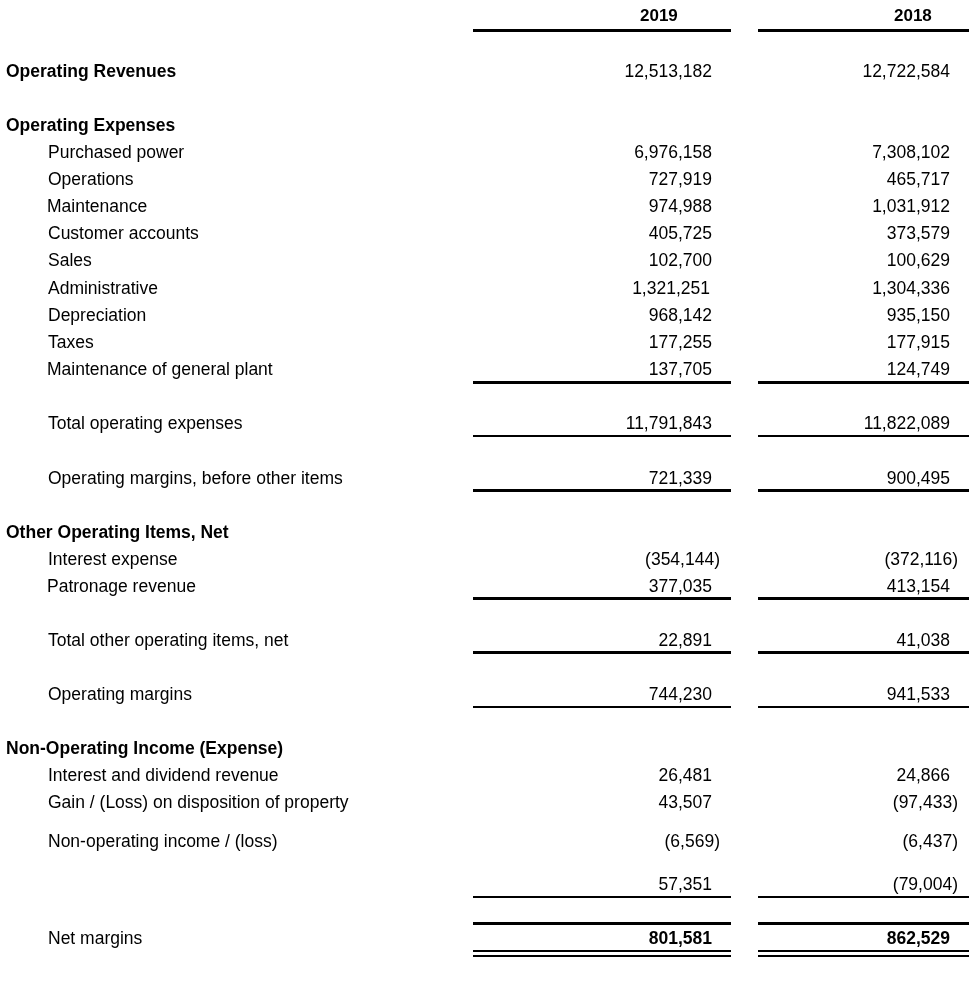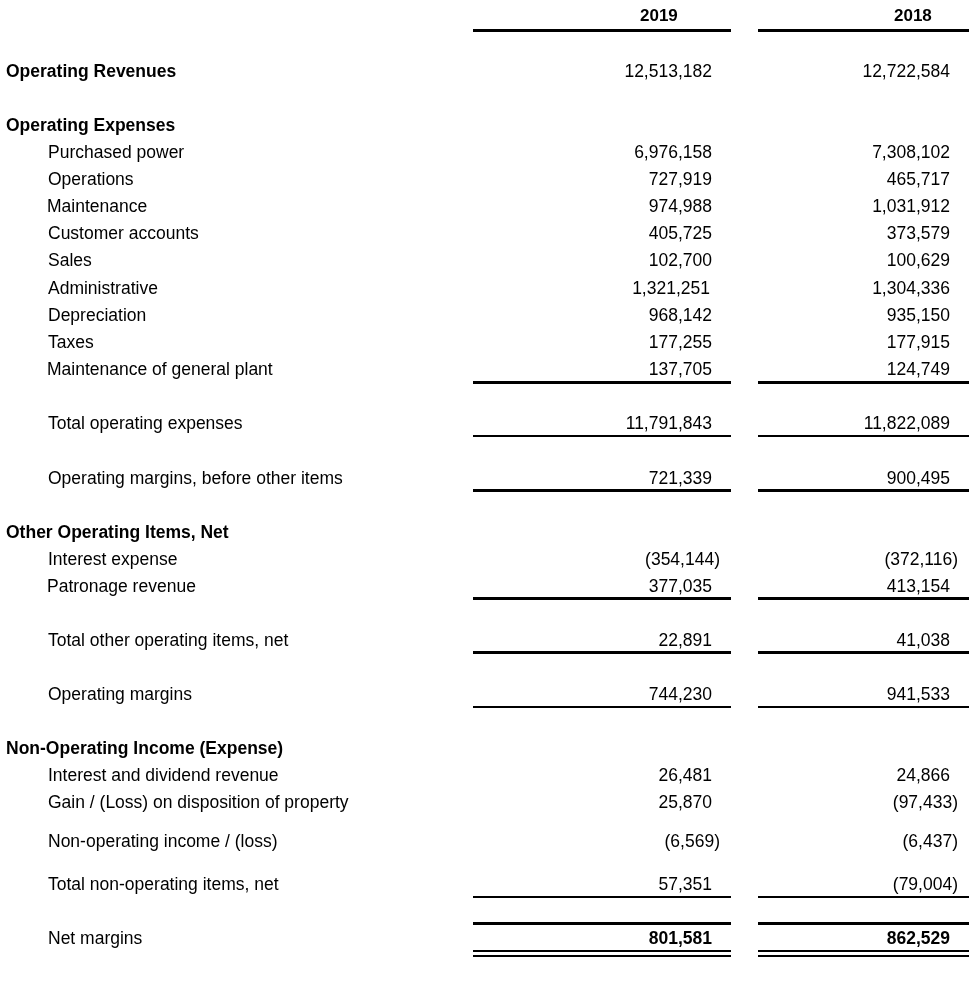--- a/index.html
+++ b/index.html
@@ -142,31 +142,30 @@
 <div class="row" style="top:735px;">
   <span class="label head">Non-Operating Income (Expense)</span>
 </div>
 <div class="row" style="top:762px;">
   <span class="label item">Interest and dividend revenue</span>
   <span class="val v1">26,481</span>
   <span class="val v2">24,866</span>
 </div>
 <div class="row" style="top:789px;">
   <span class="label item">Gain / (Loss) on disposition of property</span>
-  <span class="val v1">25,870</span>
+  <span class="val v1">43,507</span>
   <span class="val v2 neg">(97,433)</span>
 </div>
 <div class="row" style="top:816px;margin-top:12px;">
   <span class="label item">Non-operating income / (loss)</span>
   <span class="val v1 neg">(6,569)</span>
   <span class="val v2 neg">(6,437)</span>
 </div>
 
 <div class="row" style="top:871px;">
-  <span class="label item">Total non-operating items, net</span>
   <span class="val v1">57,351</span>
   <span class="val v2 neg">(79,004)</span>
 </div>
 <div class="line c1 thin" style="top:896px;"></div>
 <div class="line c2 thin" style="top:896px;"></div>
 
 <div class="line c1 thick" style="top:922px;"></div>
 <div class="line c2 thick" style="top:922px;"></div>
 <div class="row" style="top:925px;">
   <span class="label item">Net margins</span>

